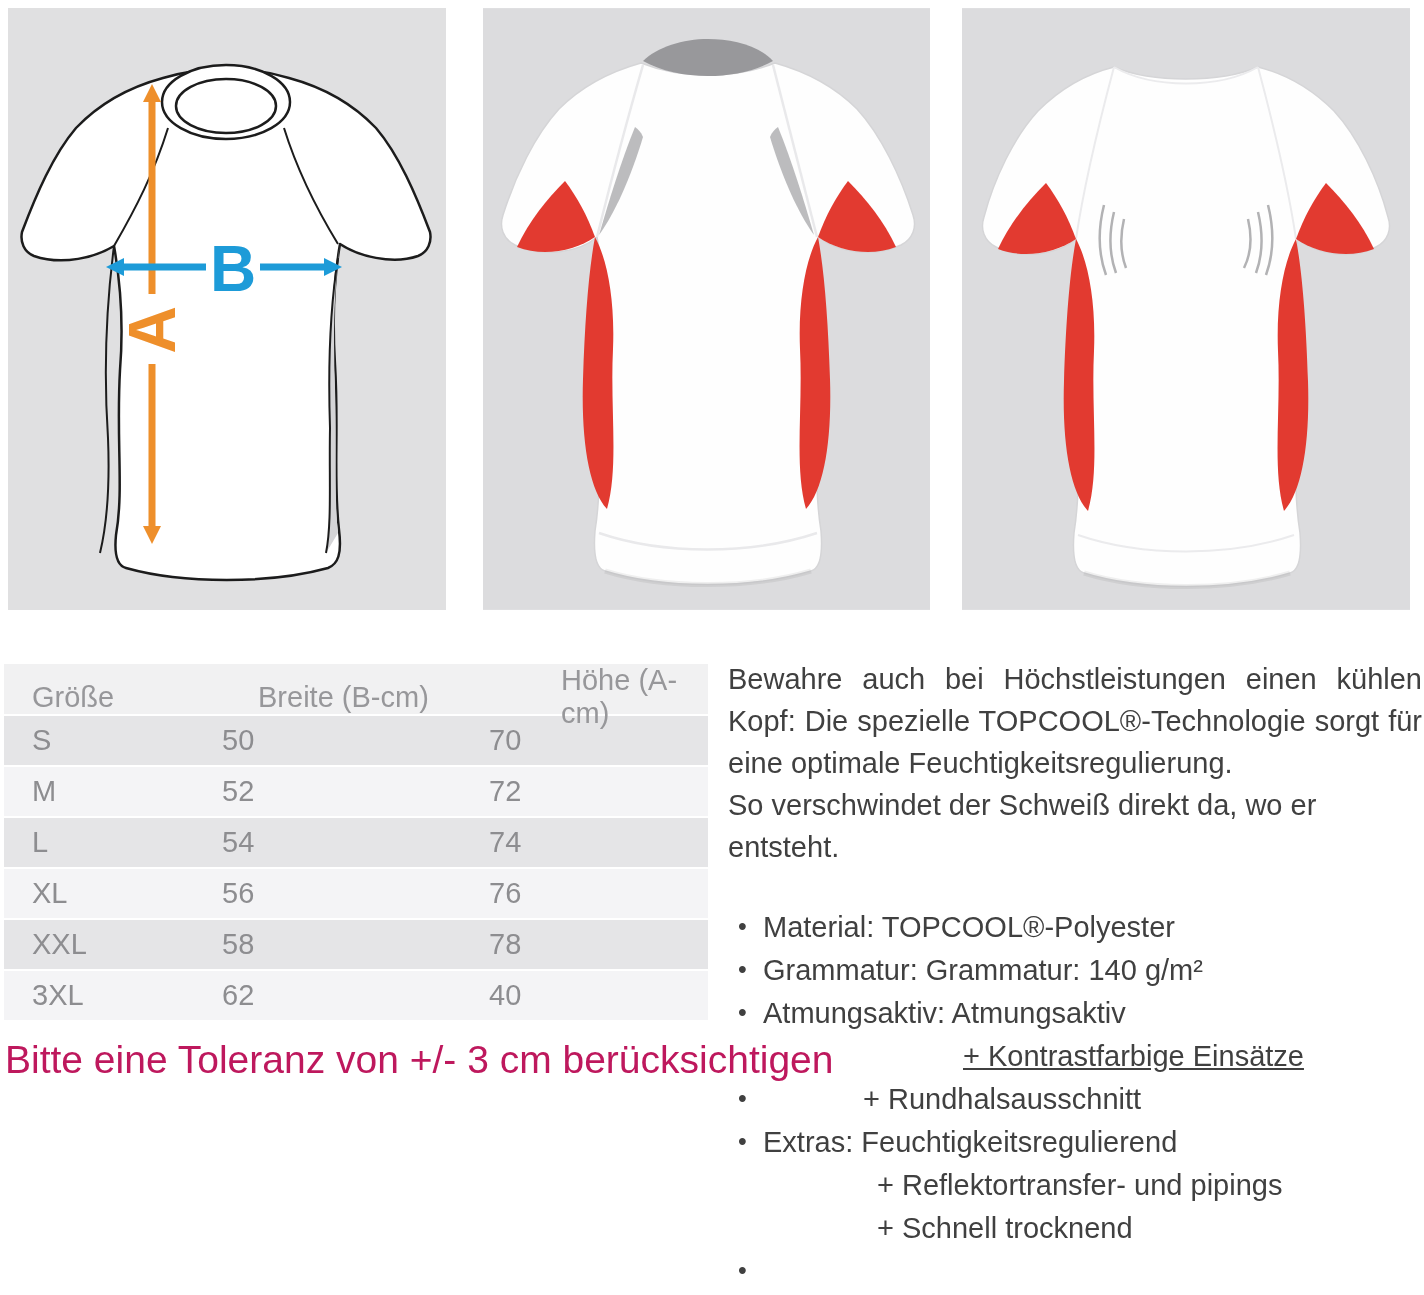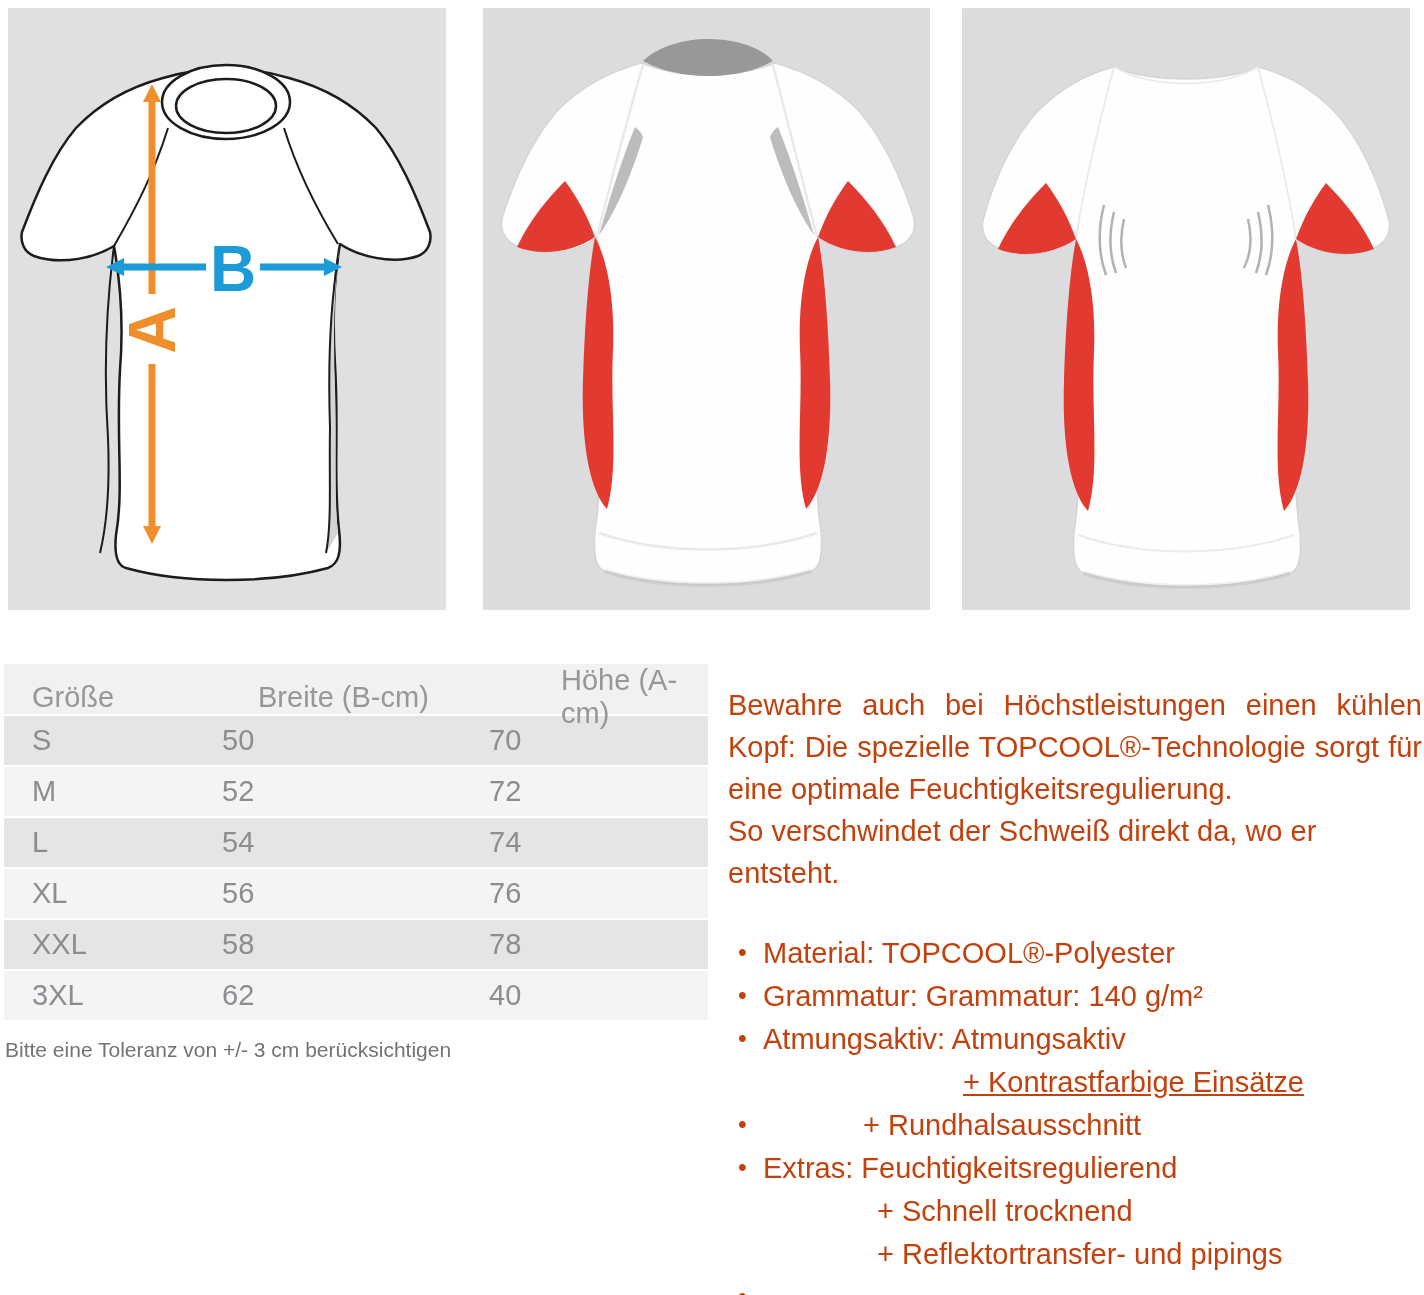--- a/index.html
+++ b/index.html
@@ -12,23 +12,23 @@
   .panel-back{left:962px;width:448px;}
 
   .size-table{position:absolute;left:4px;top:664px;width:704px;}
   .thead,.trow{display:grid;grid-template-columns:190px 267px 1fr;align-items:center;
                padding-left:28px;box-sizing:border-box;}
   .thead{height:50px;background:#f1f1f2;margin-bottom:2px;color:#97979a;font-size:29px;gap:36px;}
   .trow{height:49px;margin-bottom:2px;color:#8d8d90;font-size:29px;}
   .trow.dark{background:#e5e5e7;}
   .trow.light{background:#f4f4f6;}
 
-  .tolerance-note{position:absolute;left:5px;top:1038px;font-size:21px;color:#737373;}
-
-  .description{position:absolute;left:728px;top:684px;width:694px;color:#c2410c;
+  .tolerance-note{position:absolute;left:5px;top:1038px;font-size:39px;color:#be185d;}
+
+  .description{position:absolute;left:728px;top:658px;width:694px;color:#404040;
                font-size:29px;line-height:42px;}
   .description p{margin:0;}
   .para1{text-align:justify;}
   .features{list-style:none;margin:38px 0 0 0;padding:0;line-height:43px;}
   .feat{position:relative;padding-left:35px;}
   .bullet{position:absolute;left:10px;top:-1px;font-size:25px;}
   .subline{display:block;}
   svg text{font-family:"Liberation Sans",sans-serif;}
 </style>
 </head>
@@ -202,21 +202,21 @@
     <span class="feat-text">Atmungsaktiv: Atmungsaktiv</span>
   <span class="subline" style="padding-left: 200px; text-decoration: underline;">+ Kontrastfarbige Einsätze</span></li>
 
   <li class="feat">
     <span class="bullet">•</span>
   <span class="subline" style="padding-left: 100px;">+ Rundhalsausschnitt</span></li>
 
   <li class="feat">
     <span class="bullet">•</span>
     <span class="feat-text">Extras: Feuchtigkeitsregulierend</span>
-  <span class="subline" style="padding-left: 114px;">+ Schnell trocknend</span><span class="subline" style="padding-left: 114px;">+ Reflektortransfer- und pipings</span></li>
+  <span class="subline" style="padding-left: 114px;">+ Reflektortransfer- und pipings</span><span class="subline" style="padding-left: 114px;">+ Schnell trocknend</span></li>
 
   <li class="feat">
     <span class="bullet">•</span>
 
   </li>
 </ul>
   </div>
 
 </div>
 

